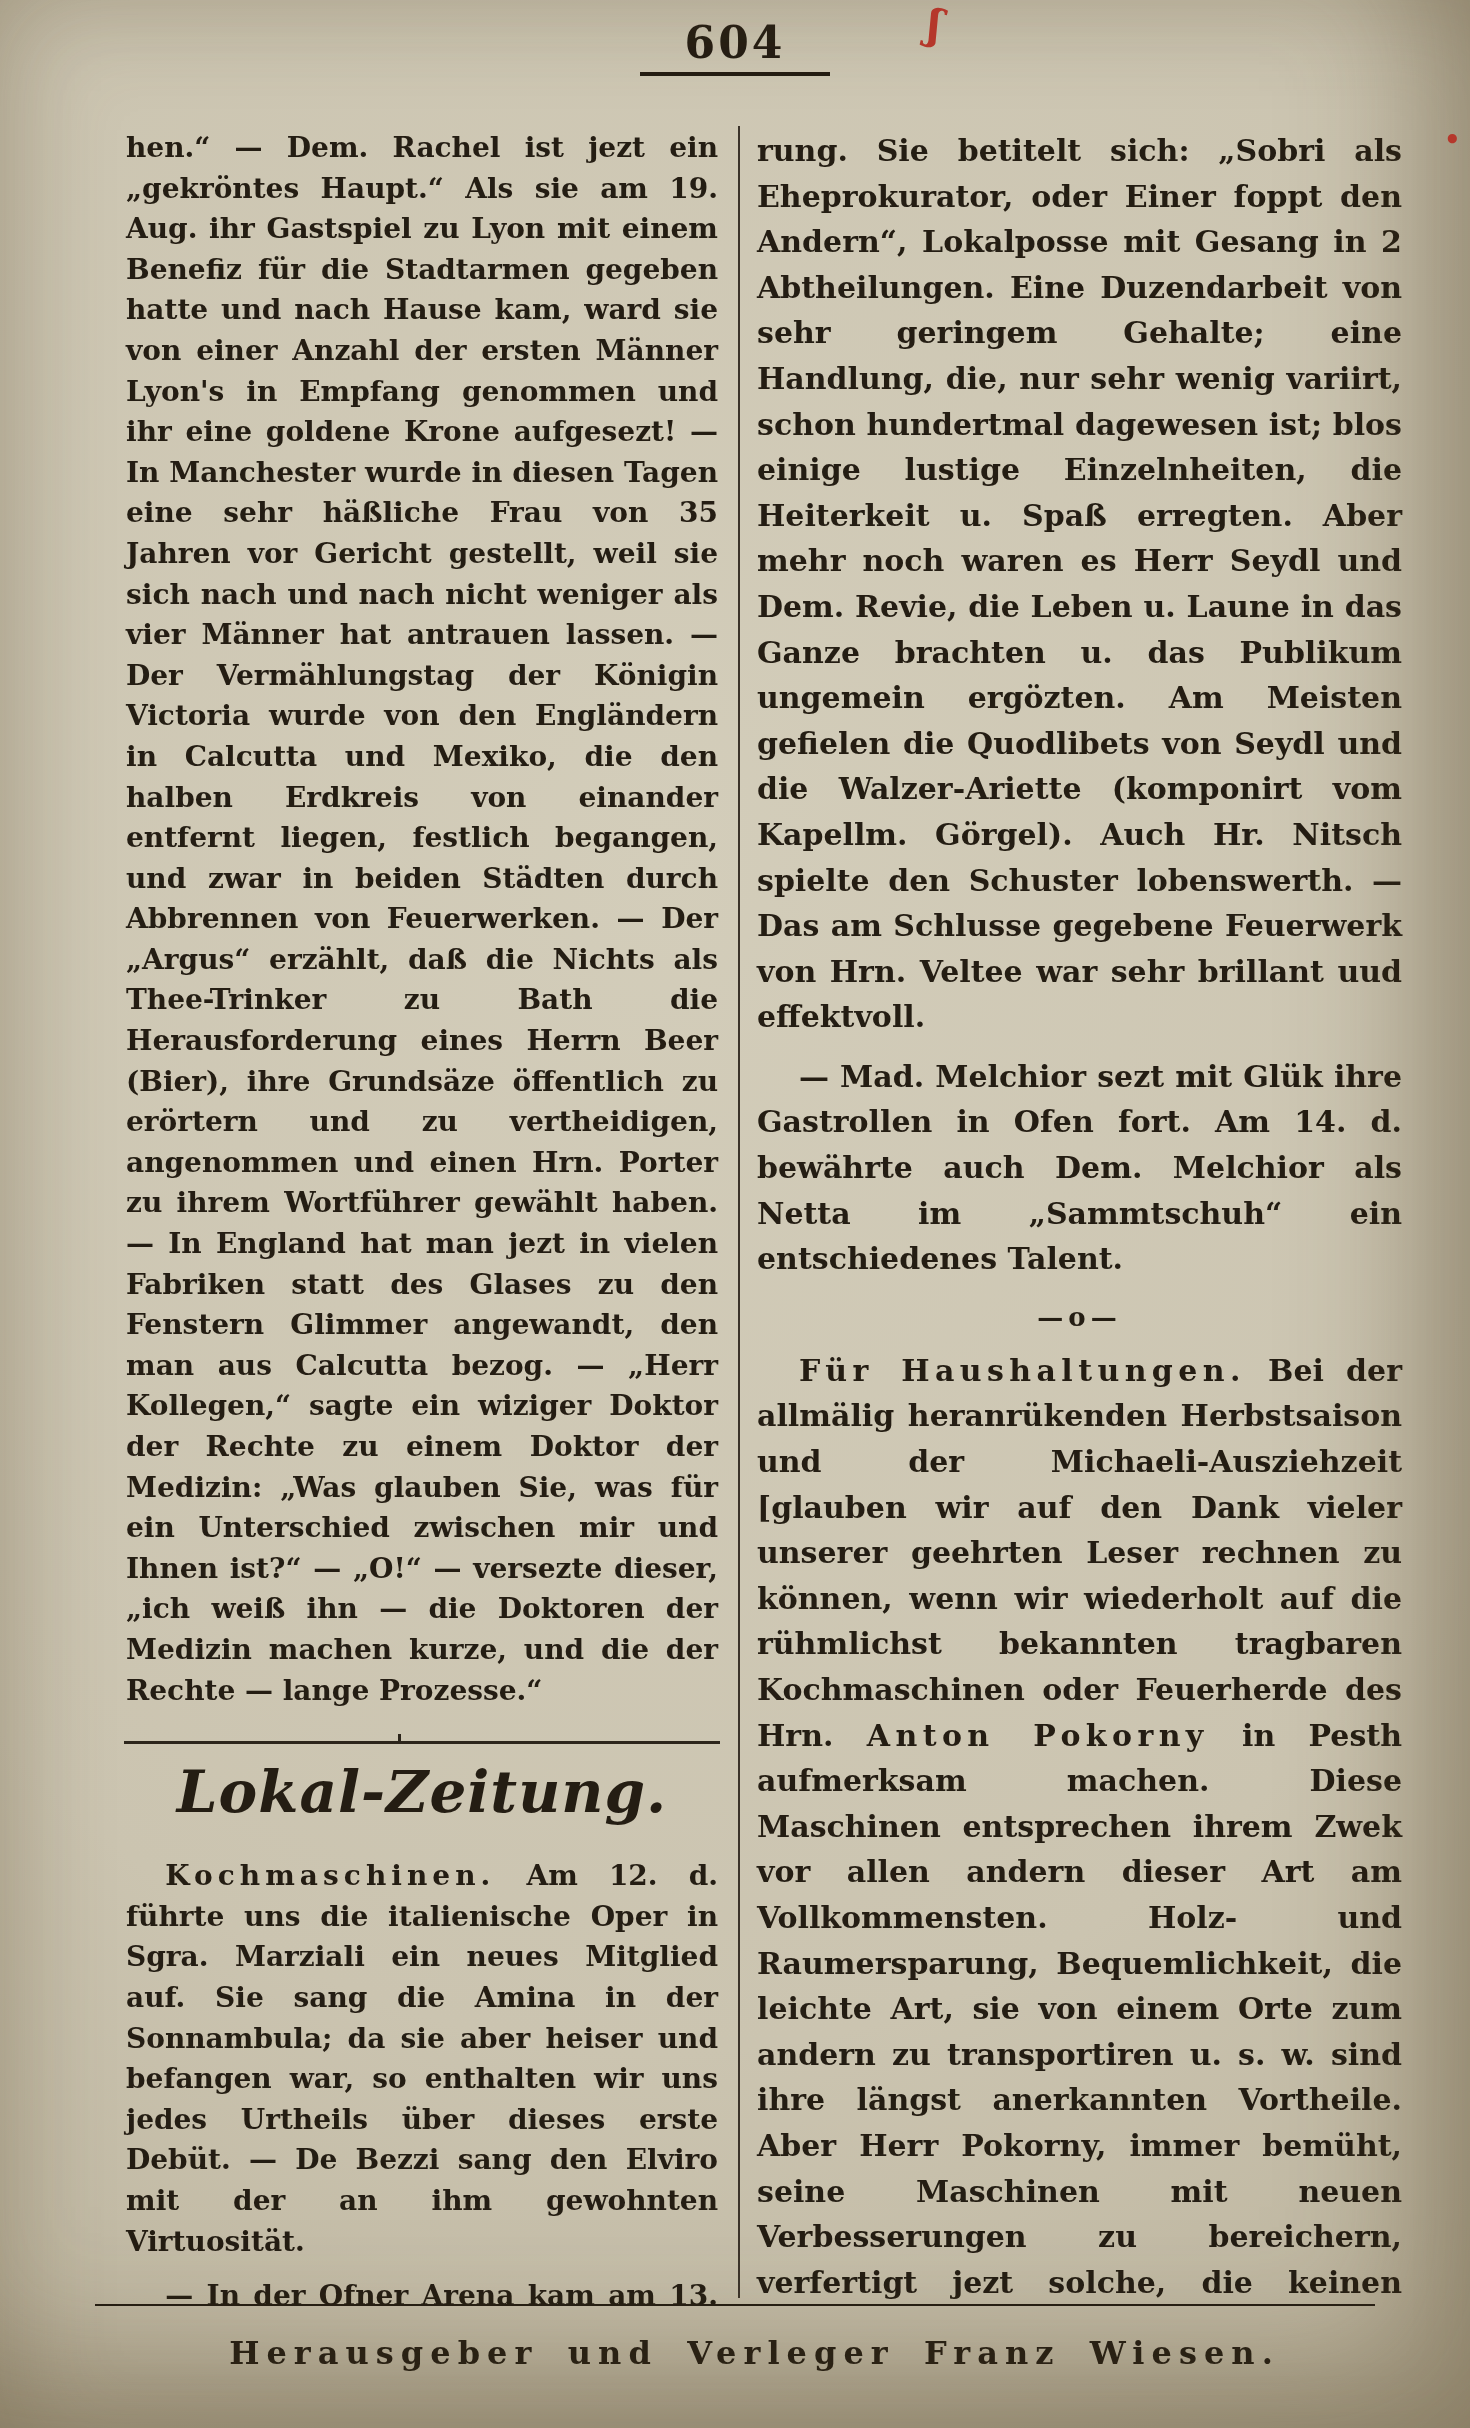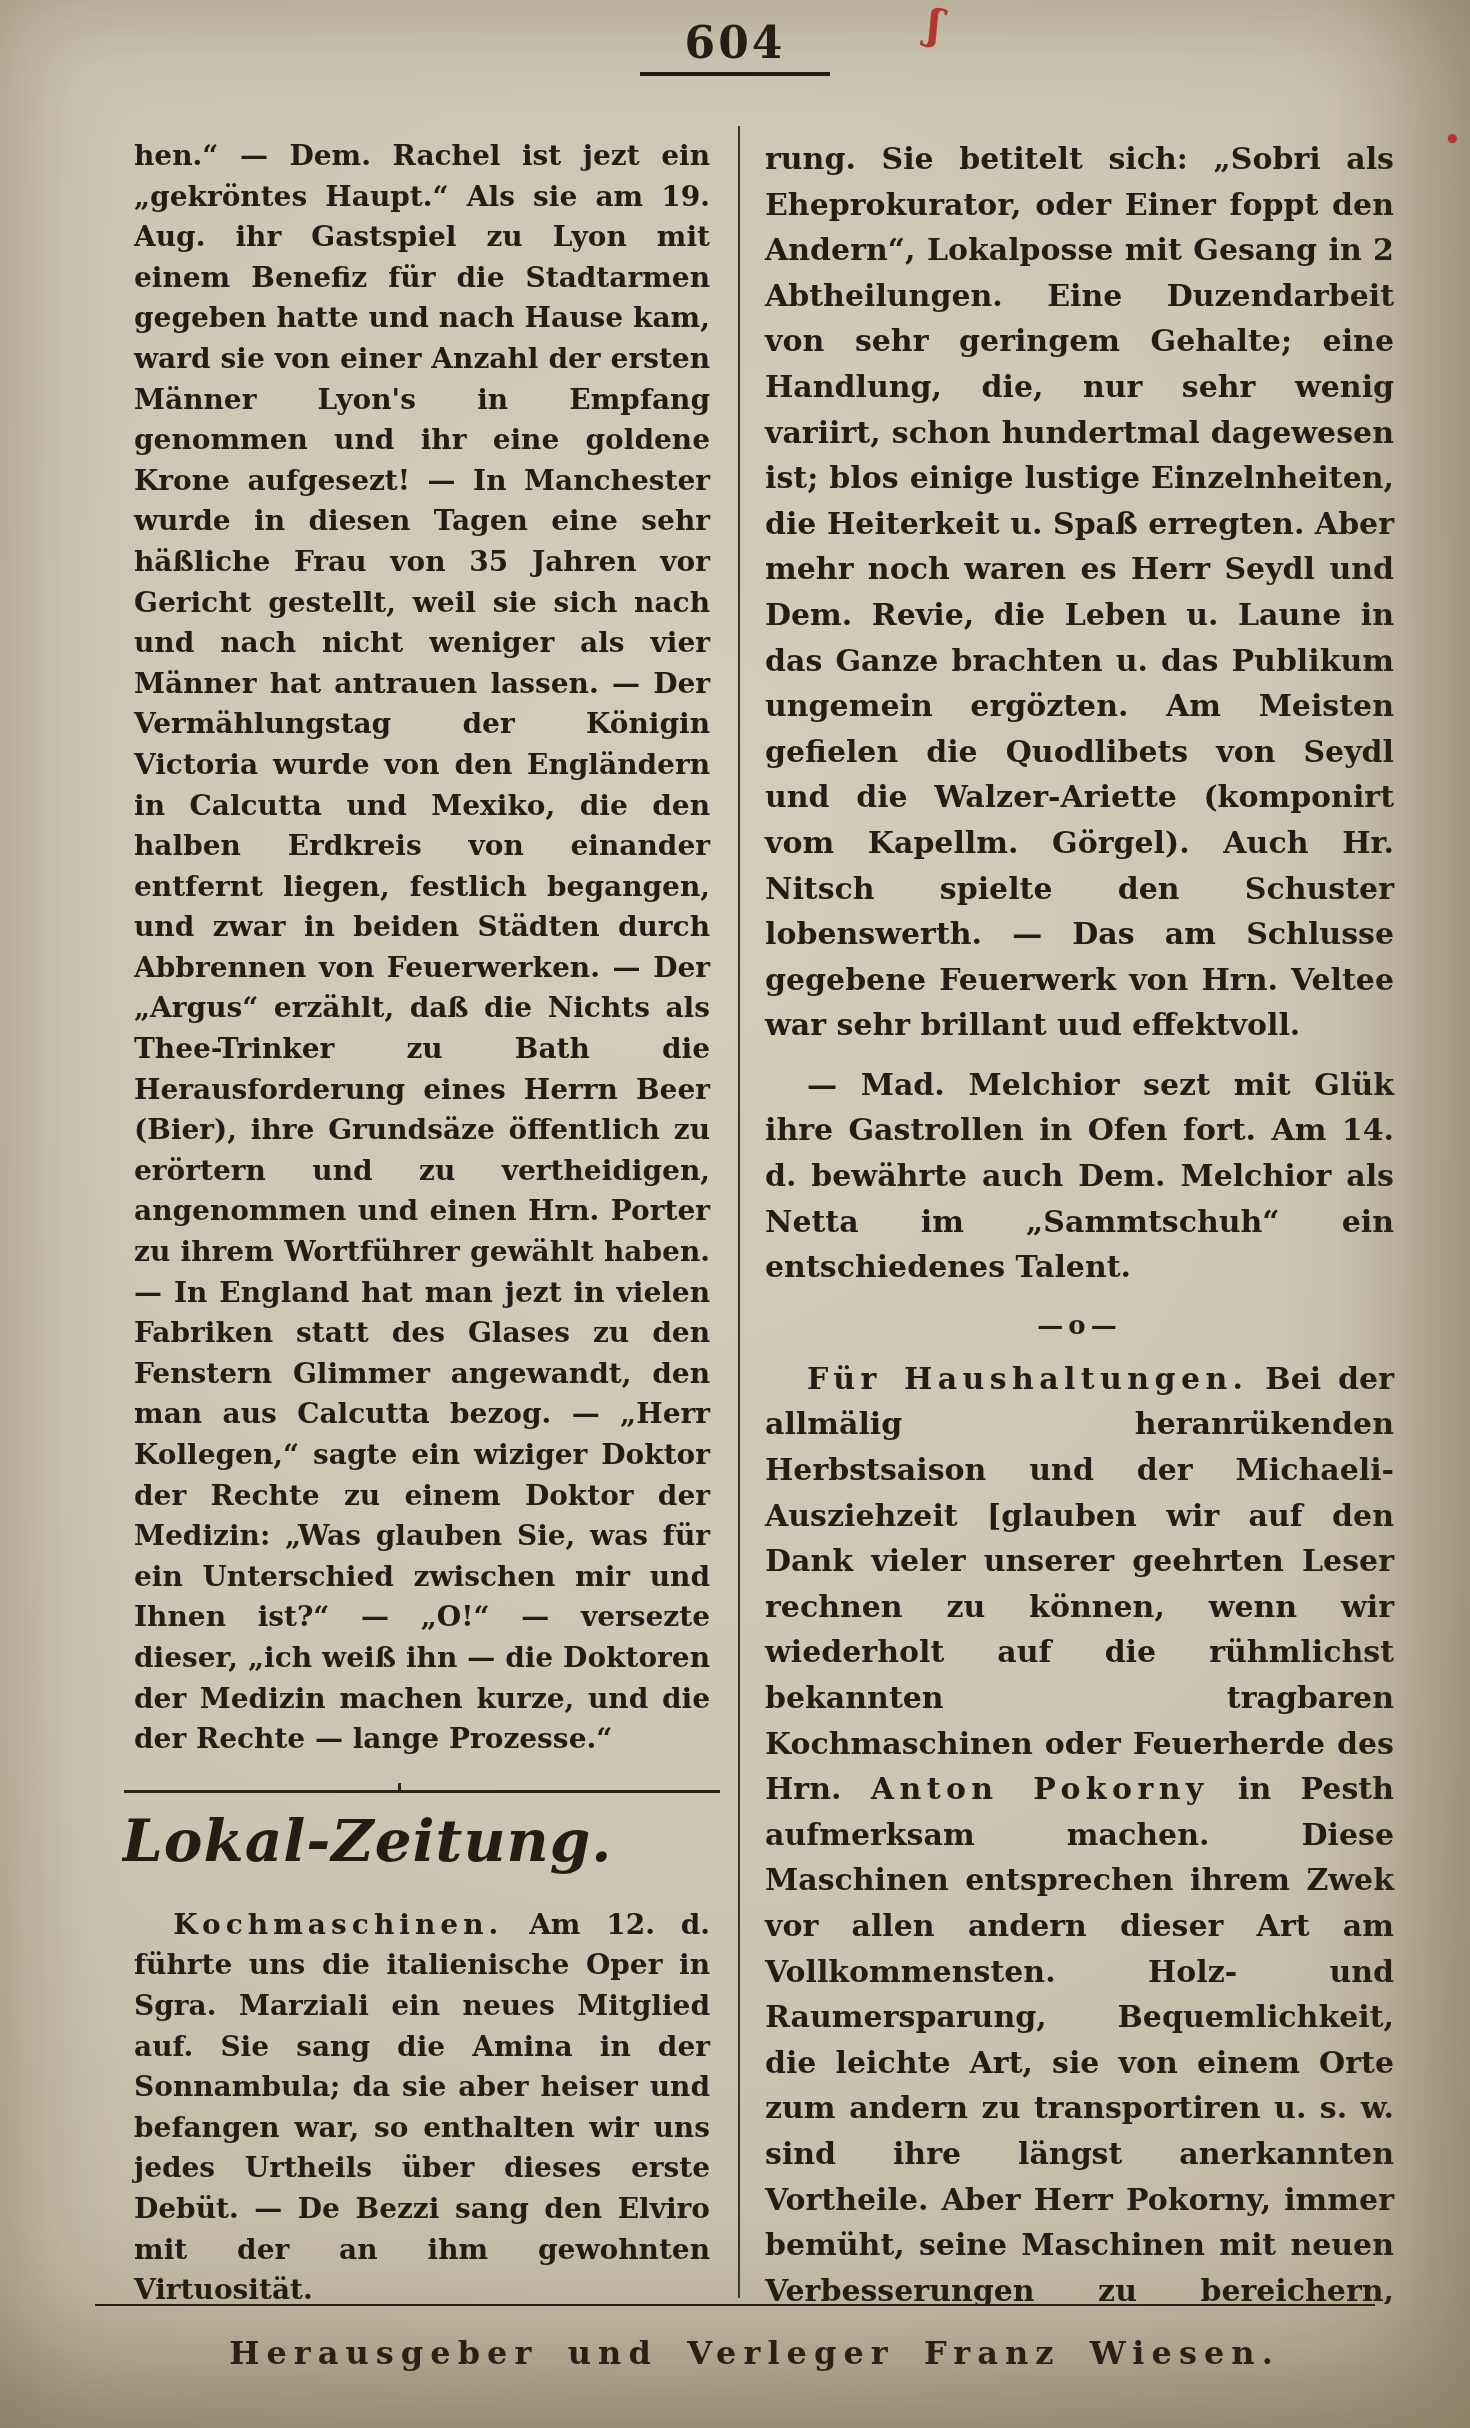--- a/index.html
+++ b/index.html
@@ -20,30 +20,30 @@
   .page-head { padding-top:21px; text-align:center; }
   .page-number { font-size:44px; font-weight:bold; letter-spacing:3px; line-height:1; }
   .page-number-rule { width:190px; height:4px; background:#241d13; margin:7px auto 0; }
 
   .columns { display:flex; margin:48px 64px 0 122px; height:2180px; }
   .col { overflow:hidden; }
   .col-left { width:600px; }
   .col-divider { width:2px; background:#3b332a; margin:2px 13px 6px 16px; align-self:stretch; }
   .col-right { flex:1; }
 
-  p { margin:12px; text-align:justify; font-weight:bold; }
+  p { margin:4px; text-align:justify; font-weight:bold; }
   .body-lg { font-size:28px; line-height:1.45; }
   .body-sm { font-size:30px; line-height:1.52; }
   .indent { text-indent:1.4em; }
   .gap { margin-top:14px; }
 
   .section-rule { height:3px; background:#2c251b; margin:30px 2px 14px; position:relative; }
   .section-rule::after { content:""; position:absolute; left:46%; top:-7px; width:3px; height:7px; background:#2c251b; }
   .section-heading {
-    text-align:left; font-size:58px; font-style:italic; font-weight:bold;
+    text-align:center; font-size:58px; font-style:italic; font-weight:bold;
     margin:14px 0 30px; letter-spacing:1px;
   }
   .ornament { text-align:center; font-size:26px; font-weight:bold; letter-spacing:5px; margin:20px 0 16px; }
   .sperr { letter-spacing:0.18em; }
 
   .page-foot { position:absolute; left:0; right:0; bottom:56px; text-align:center; }
   .footer-rule { width:1280px; height:2px; background:#241d13; margin:0 auto 28px; }
   .footer-text { font-size:32px; font-weight:bold; letter-spacing:0.22em; word-spacing:0.35em;margin-left:39px; }
 
   .red-mark { position:absolute; color:#b5372b; font-weight:bold; z-index:2; }

